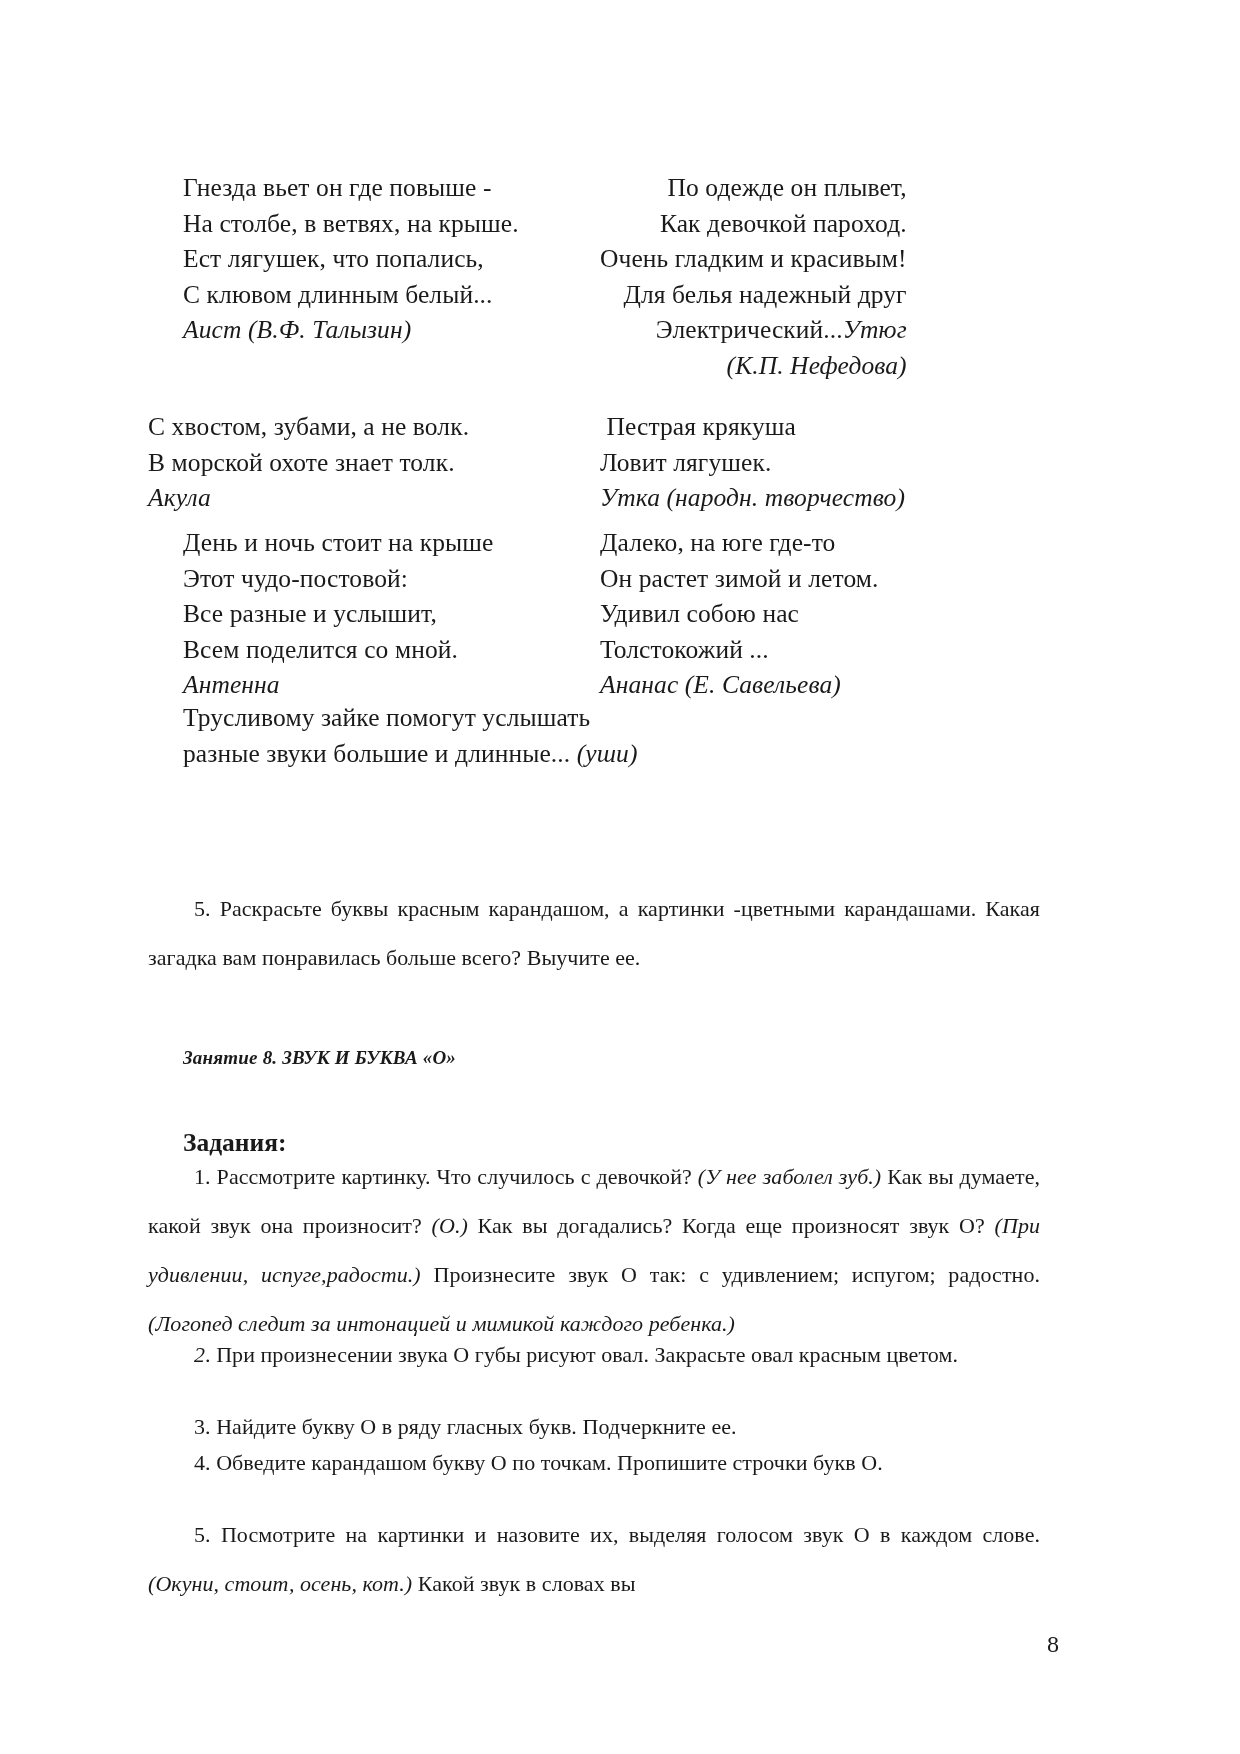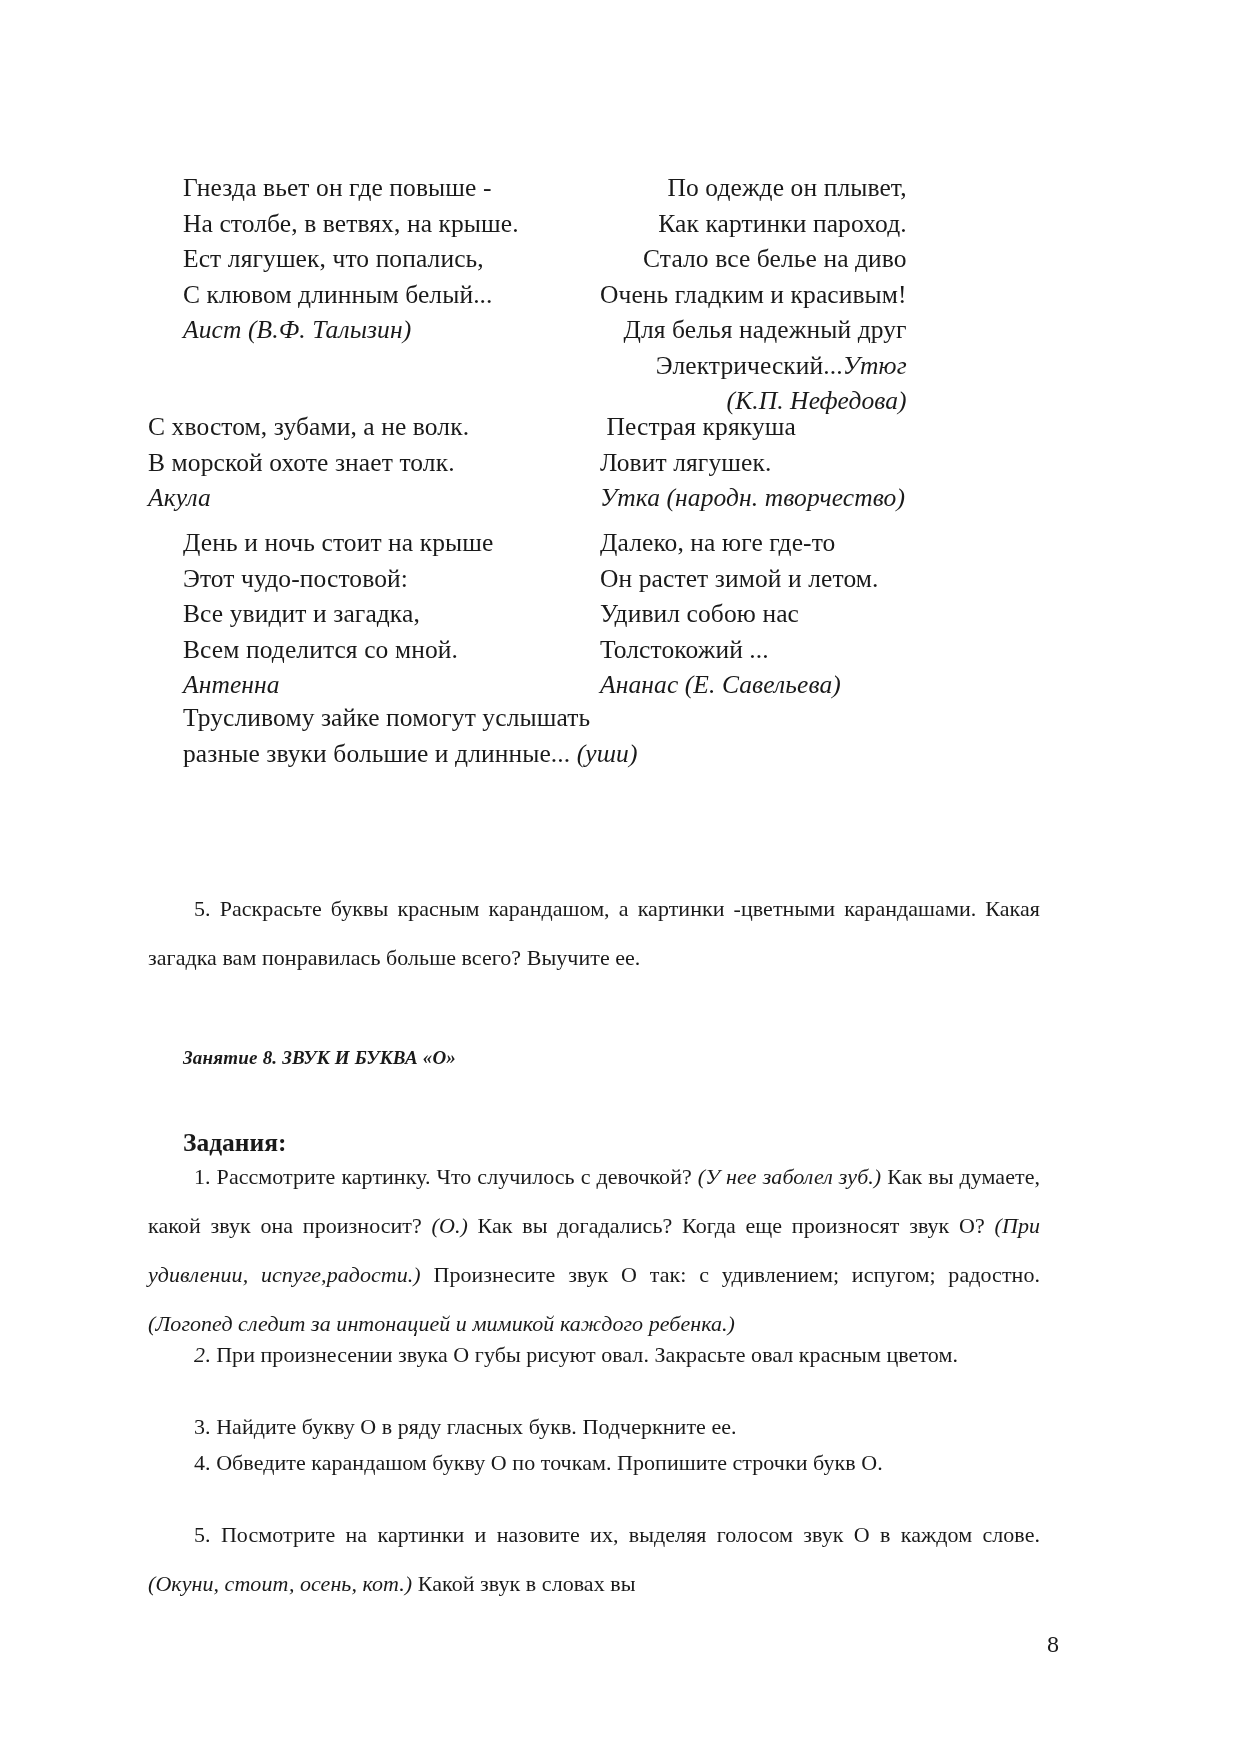--- a/index.html
+++ b/index.html
@@ -87,22 +87,21 @@
   <div class="riddle-block" style="top:170px;">
     <div class="col" style="left:183px;">
       <div class="line">Гнезда вьет он где повыше -</div>
       <div class="line">На столбе, в ветвях, на крыше.</div>
       <div class="line">Ест лягушек, что попались,</div>
       <div class="line">С клювом длинным белый...</div>
       <div class="line it">Аист (В.Ф. Талызин)</div>
     </div>
     <div class="col" style="left:600px;text-align:right;">
       <div class="line">По одежде он плывет,</div>
-      <div class="line">Как картинки пароход.</div>
-      <div class="line">Стало все белье на диво</div>
+      <div class="line">Как девочкой пароход.</div>
       <div class="line">Очень гладким и красивым!</div>
       <div class="line">Для белья надежный друг</div>
       <div class="line"><span>Электрический...</span><span class="it-run">Утюг</span></div>
       <div class="line it">(К.П. Нефедова)</div>
     </div>
   </div>
 
   <div class="riddle-block" style="top:409px;">
     <div class="col" style="left:148px;">
       <div class="line">С хвостом, зубами, а не волк.</div>
@@ -113,21 +112,21 @@
       <div class="line"> Пестрая крякуша</div>
       <div class="line">Ловит лягушек.</div>
       <div class="line it">Утка (народн. творчество)</div>
     </div>
   </div>
 
   <div class="riddle-block" style="top:525px;">
     <div class="col" style="left:183px;">
       <div class="line">День и ночь стоит на крыше</div>
       <div class="line">Этот чудо-постовой:</div>
-      <div class="line">Все увидит и загадка,</div>
+      <div class="line">Все разные и услышит,</div>
       <div class="line">Всем поделится со мной.</div>
       <div class="line it">Антенна</div>
     </div>
     <div class="col" style="left:600px;">
       <div class="line">Далеко, на юге где-то</div>
       <div class="line">Он растет зимой и летом.</div>
       <div class="line">Удивил собою нас</div>
       <div class="line">Толстокожий ...</div>
       <div class="line it">Ананас (Е. Савельева)</div>
     </div>

